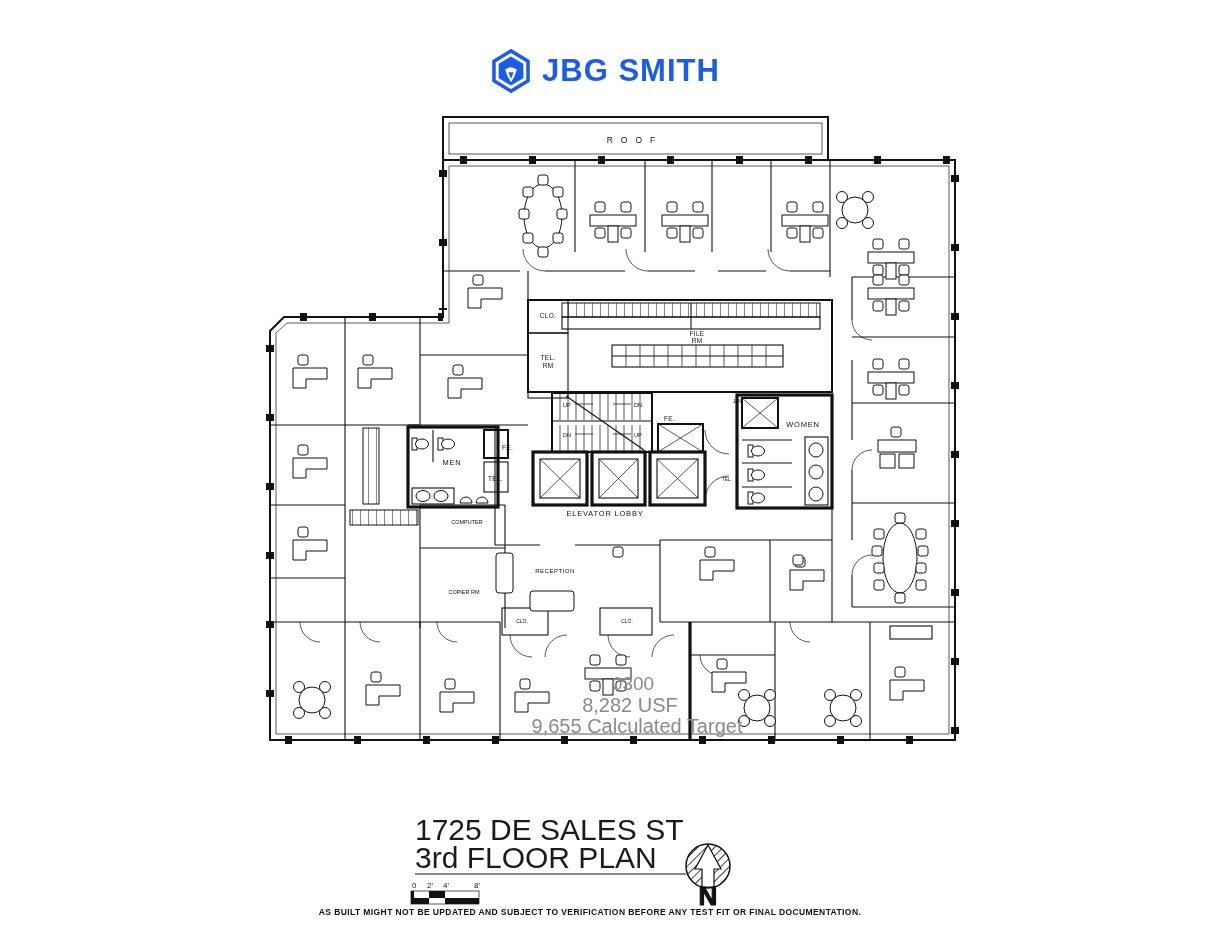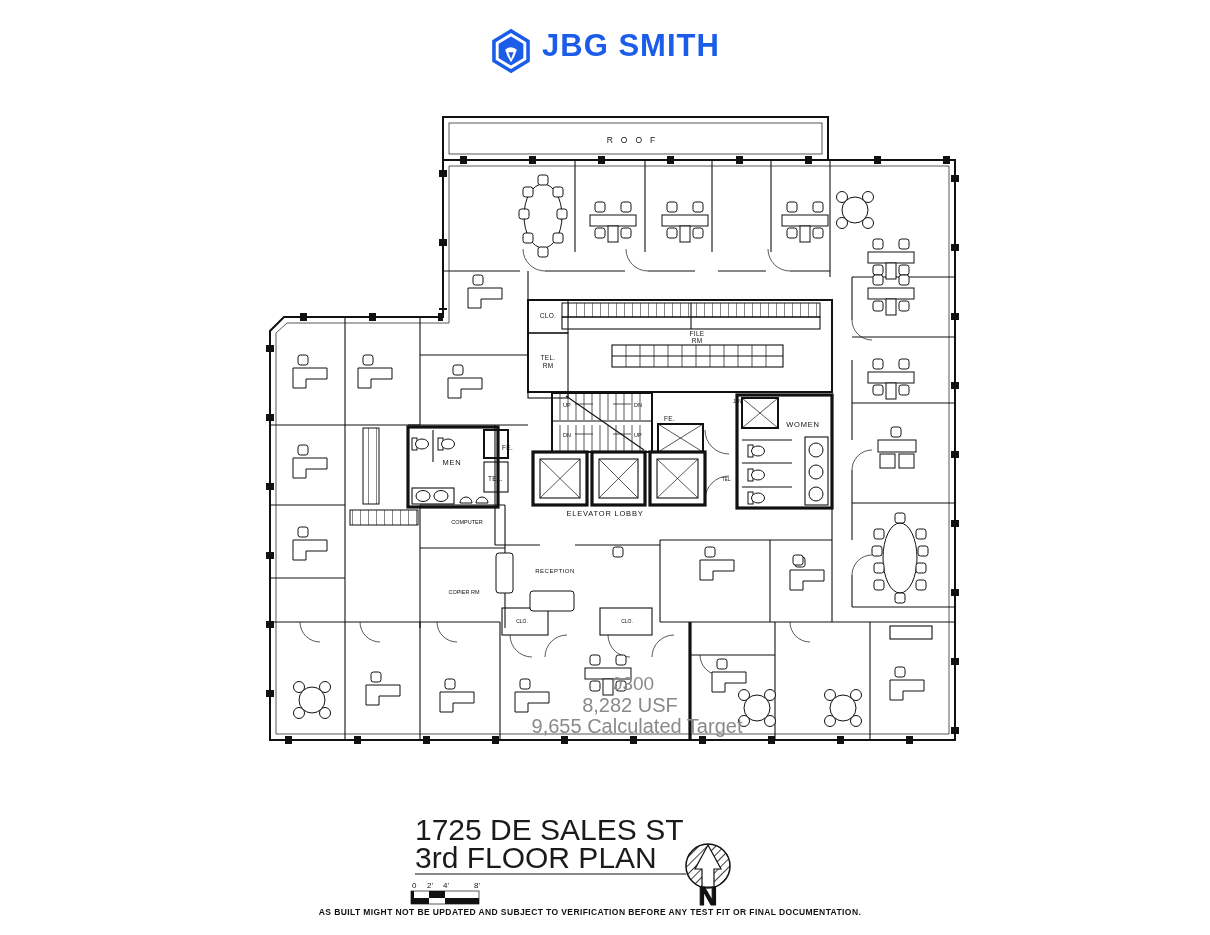--- a/index.html
+++ b/index.html
@@ -1,17 +1,17 @@
 <!DOCTYPE html>
 <html><head>
 <meta charset="utf-8">
 <style>
   html,body{margin:0;padding:0;background:#fff;}
   body{width:1210px;height:935px;position:relative;font-family:"Liberation Sans",sans-serif;overflow:hidden;}
-  .logo{position:absolute;top:28px;left:0;width:100%;display:flex;justify-content:center;align-items:flex-start;gap:10px;}
+  .logo{position:absolute;top:48px;left:0;width:100%;display:flex;justify-content:center;align-items:center;gap:10px;}
   .logo .brand{font-size:31px;font-weight:700;letter-spacing:1px;color:#1b5ce8;}
   svg text{font-family:"Liberation Sans",sans-serif;fill:#111;}
   .w{fill:none;stroke:#111;stroke-width:1.1;}
   .w2{fill:none;stroke:#111;stroke-width:2;}
   .thick{fill:none;stroke:#111;stroke-width:3.2;}
   .thin{fill:none;stroke:#111;stroke-width:0.7;}
   .mull{stroke:#111;stroke-width:8;stroke-dasharray:7 62;fill:none;}
   .lbl{font-size:6.5px;letter-spacing:0.3px;}
   .lbl-m{font-size:7.5px;letter-spacing:0.8px;}
   .furn{fill:#fff;stroke:#111;stroke-width:1;}

